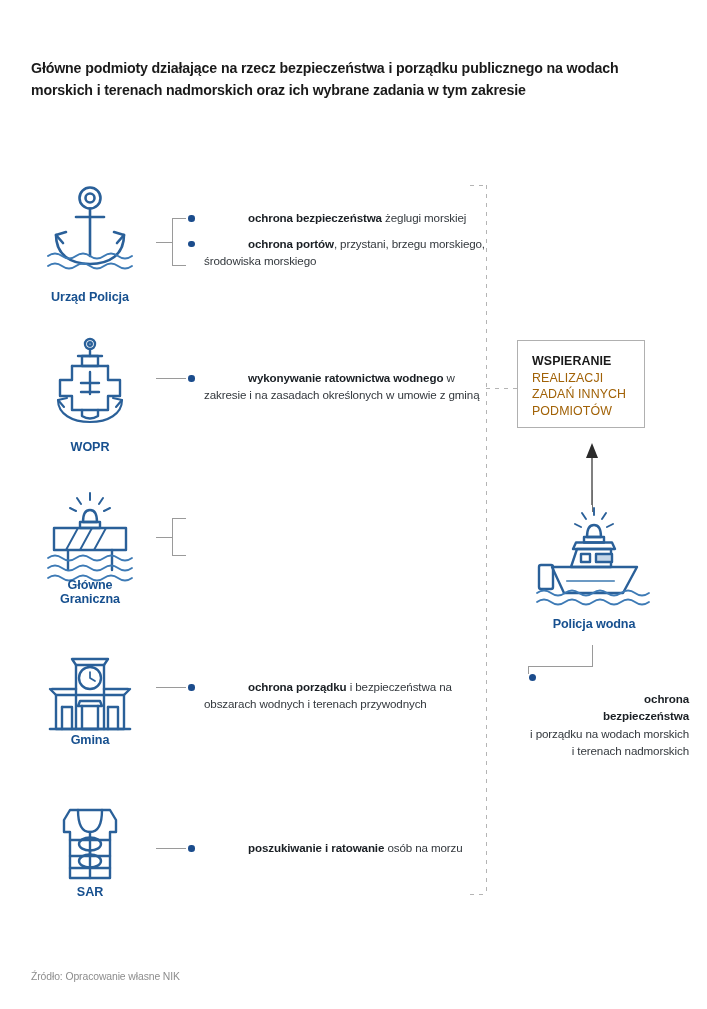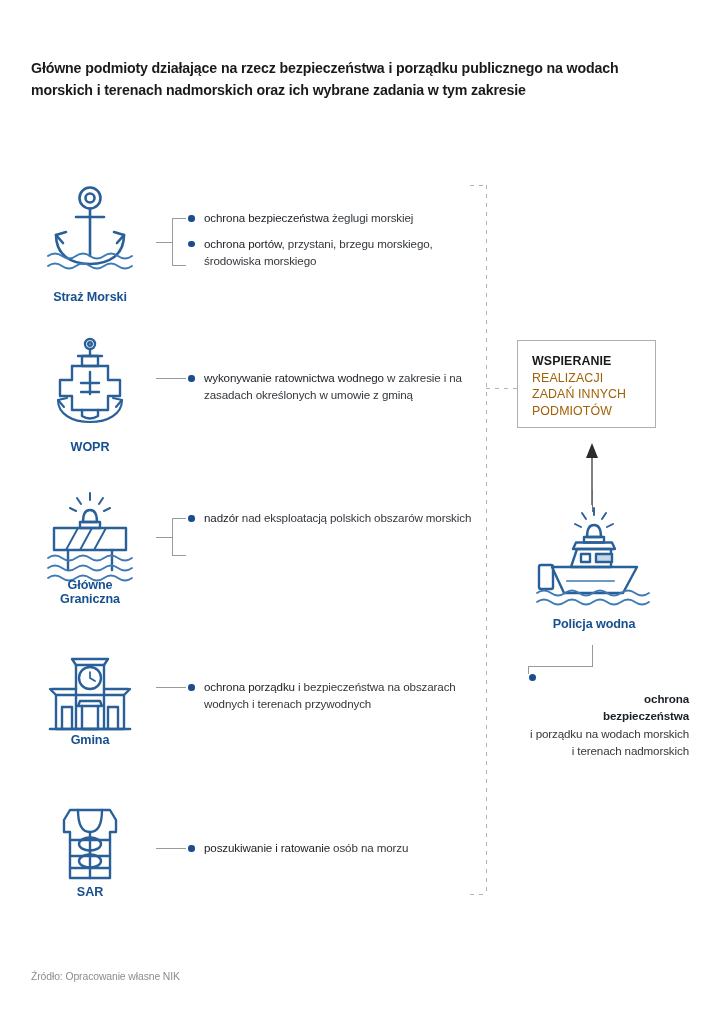--- a/index.html
+++ b/index.html
@@ -91,21 +91,21 @@
   .bullet::before {
     content: "";
     position: absolute;
     left: 0;
     top: 5px;
     width: 6.5px;
     height: 6.5px;
     border-radius: 50%;
     background: #1b4c8c;
   }
-  .bullet b { font-weight: normal; color: #1a1f24; }
+  .bullet b { font-weight: bold; color: #1a1f24; margin-left: 44px; }
 
   
   #dashed-line {
     position: absolute;
     left: 486px;
     top: 185px;
     width: 1px;
     height: 710px;
     background-image: linear-gradient(to bottom, #b4b4b4 0 4px, transparent 4px 9px);
     background-size: 1px 9px;
@@ -135,21 +135,21 @@
     width: 32px;
     height: 1px;
     background-image: linear-gradient(to right, #b4b4b4 0 4px, transparent 4px 9px);
     background-size: 9px 1px;
   }
 
   #support-box {
     position: absolute;
     left: 517px;
     top: 340px;
-    width: 139px;
+    width: 128px;
     height: 88px;
     border: 1px solid #b0b0b0;
     box-sizing: border-box;
     padding: 12px 0 0 14px;
   }
   #support-box .l1 {
     font-size: 12.4px;
     font-weight: bold;
     color: #1a1a1a;
     line-height: 1.35;
@@ -269,21 +269,21 @@
       <path d="M40 35 H 68"></path>
       <path d="M20 53 C 20 73, 35 82, 54 82 C 73 82, 88 73, 88 53"></path>
       <path d="M20 53 L 27 61 M20 53 L 30 50"></path>
       <path d="M88 53 L 81 61 M88 53 L 78 50"></path>
       <g stroke-width="1.9" stroke="#3d7ab5">
         <path d="M12 74 q 7 -5 14 0 q 7 5 14 0 q 7 -5 14 0 q 7 5 14 0 q 7 -5 14 0 q 7 5 14 0"></path>
         <path d="M12 84 q 7 -5 14 0 q 7 5 14 0 q 7 -5 14 0 q 7 5 14 0 q 7 -5 14 0 q 7 5 14 0"></path>
       </g>
     </svg>
   </div>
-  <div class="entity-label" style="top:108px;">Straż Morski</div>
+  <div class="entity-label" style="top:108px;">Urząd Policja</div>
 
   <div class="connector" style="left:156px; top:36px; width:32px; height:48px;">
     <div class="stem" style="left:0; top:24px; width:16px;"></div>
     <div class="spine" style="left:16px; top:0; height:48px;"></div>
     <div class="arm" style="left:16px; top:0; width:14px;"></div>
     <div class="arm" style="left:16px; top:47px; width:14px;"></div>
   </div>
 
   <div class="bullets" style="top:28px;">
     <div class="bullet"><b>ochrona bezpieczeństwa</b><span> żeglugi morskiej</span></div>
@@ -341,21 +341,20 @@
   <div class="entity-label" style="top:88px;">Główne Graniczna</div>
 
   <div class="connector" style="left:156px; top:28px; width:32px; height:38px;">
     <div class="stem" style="left:0; top:19px; width:16px;"></div>
     <div class="spine" style="left:16px; top:0; height:38px;"></div>
     <div class="arm" style="left:16px; top:0; width:14px;"></div>
     <div class="arm" style="left:16px; top:37px; width:14px;"></div>
   </div>
 
   <div class="bullets" style="top:20px;">
-    <div class="bullet"><b>nadzór</b><span> nad eksploatacją polskich obszarów morskich</span></div>
   </div>
 </div>
 
 <div class="row" style="top:645px;">
   <div class="icon-box">
     <svg width="108" height="100" viewBox="0 0 108 100" fill="none" stroke="#2a6099" stroke-width="2.4" stroke-linecap="round" stroke-linejoin="round">
       <path d="M36 14 H 72 L 68 20 H 40 Z"></path>
       <path d="M40 20 V 44"></path>
       <path d="M68 20 V 44"></path>
       <circle cx="54" cy="33" r="11"></circle>

